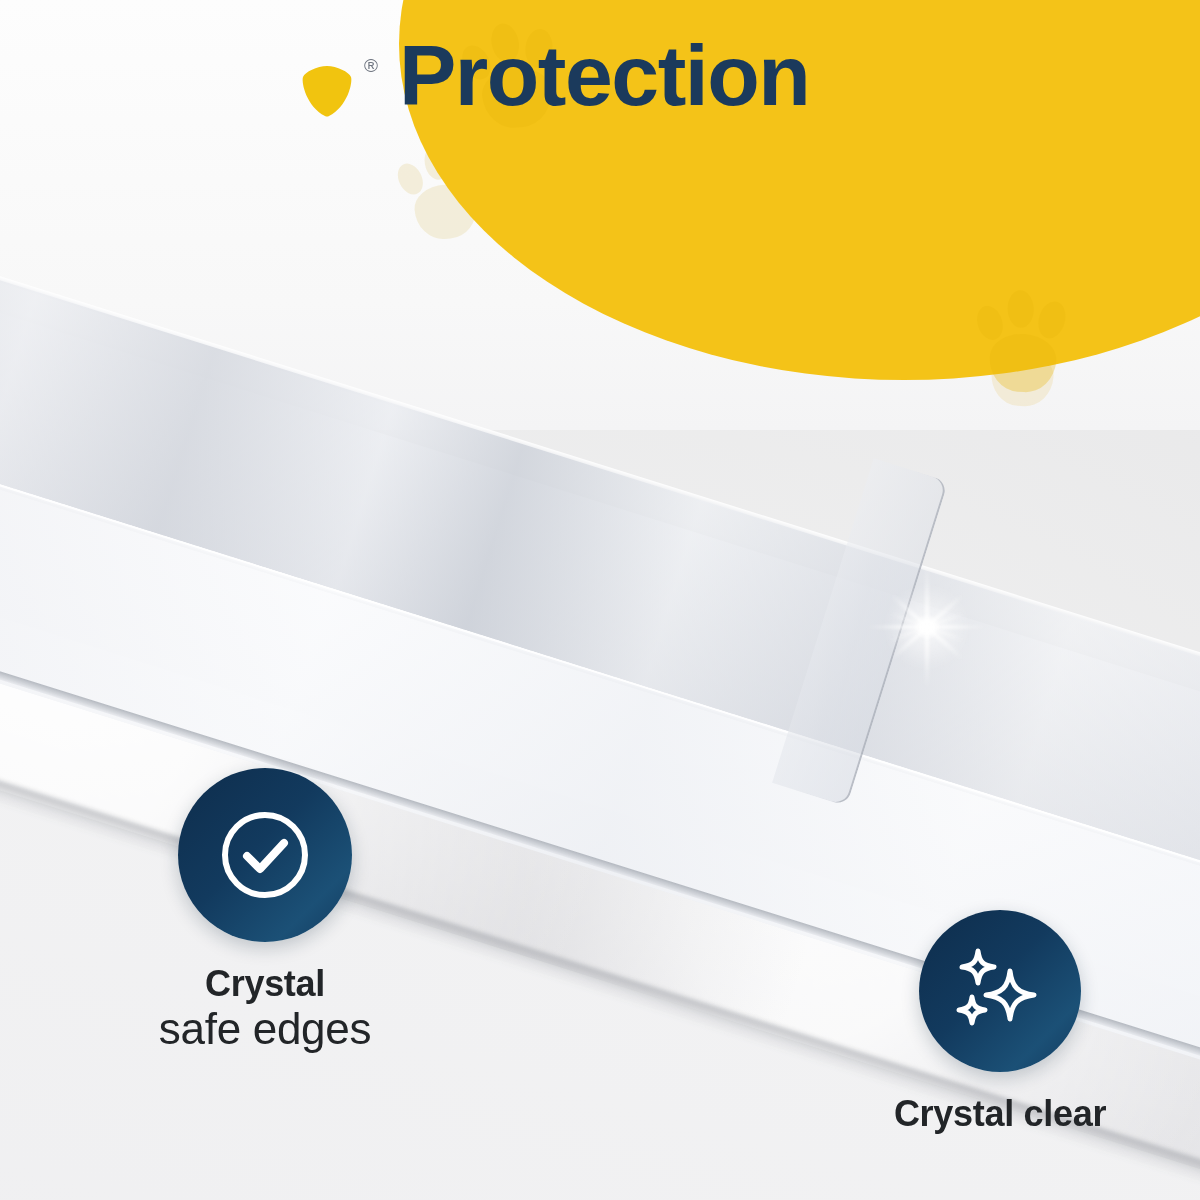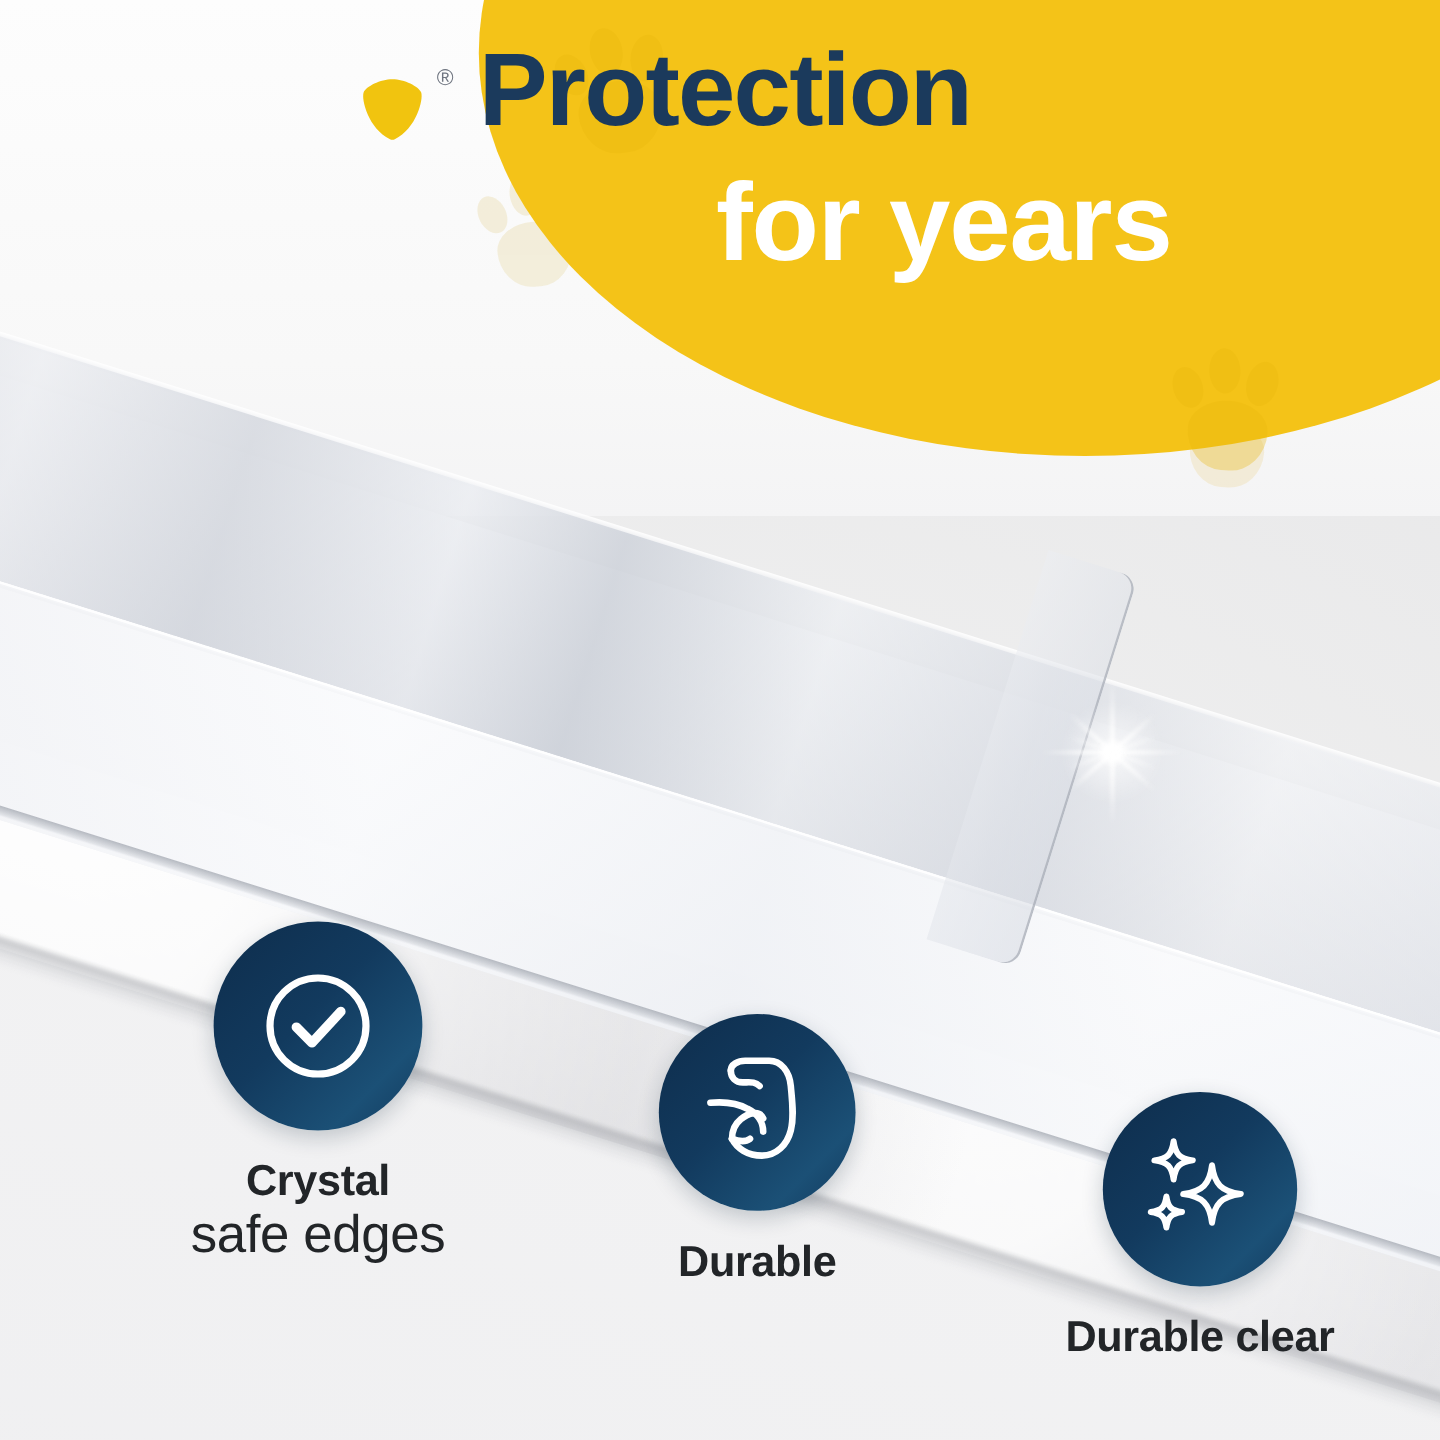--- a/index.html
+++ b/index.html
@@ -338,21 +338,20 @@
   </div>
   <div class="paw paw-in-2">
     <div class="pad big"></div>
       <div class="pad t1"></div>
       <div class="pad t2"></div>
       <div class="pad t3"></div>
   </div>
 
   <div class="badge-content">
     <div class="badge-line1">Protection</div>
-    <div class="badge-line2">for years</div>
   </div>
 
   <div class="logo">
     <span class="logo-shield">
       <svg width="56" height="56" viewBox="0 0 56 56" aria-hidden="true">
         <path d="M28 3 C38 3 50 9 52 14 C54 20 48 44 30 53 C28.8 53.7 27.2 53.7 26 53 C8 44 2 20 4 14 C6 9 18 3 28 3 Z" fill="#F1C40F"></path>
       </svg>
     </span>
     <span class="logo-reg">®</span>
   </div>
@@ -365,50 +364,31 @@
           <path d="M34 53 L47 66 L71 40" fill="none" stroke="#ffffff" stroke-width="8" stroke-linecap="round" stroke-linejoin="round"></path>
         </svg>
       </span>
     </div>
     <div class="feature-label">
       <span class="lbl-strong">Crystal</span>
       <span class="lbl-light">safe edges</span>
     </div>
   </div>
 
-  <div class="feature feat-2">
-    <div class="feature-circle">
-      <span>
-        <svg width="104" height="104" viewBox="0 0 104 104" aria-hidden="true">
-          <g fill="none" stroke="#ffffff" stroke-width="5.5" stroke-linecap="round" stroke-linejoin="round">
-            <path d="M30 17 C30 12 36 9 42 9 L62 9 C72 9 79 18 80 30 C81 42 83 55 80 67
-                     C77 79 68 88 56 88 C44 88 35 82 31 74"></path>
-            <path d="M30 17 C30 23 34 27 40 27 C46 27 50 26 54 30"></path>
-            <path d="M13 44 C24 43 35 44 44 49 C52 53 57 60 57 68"></path>
-            <path d="M31 74 C31 68 33 62 38 58 C45 52 54 50 57 57"></path>
-            <path d="M31 74 C36 76 42 77 46 74"></path>
-          </g>
-        </svg>
-      </span>
-    </div>
-    <div class="feature-label">
-      <span class="lbl-strong">Durable</span>
-    </div>
-  </div>
 
   <div class="feature feat-3">
     <div class="feature-circle">
       <span>
         <svg width="104" height="104" viewBox="0 0 104 104" aria-hidden="true">
           <g fill="none" stroke="#ffffff" stroke-width="5" stroke-linejoin="round">
             <path d="M62 32 C64 48 70 54 86 56 C70 58 64 64 62 80 C60 64 54 58 38 56 C54 54 60 48 62 32 Z"></path>
             <path d="M30 12 C31.5 23 35 26.5 46 28 C35 29.5 31.5 33 30 44 C28.5 33 25 29.5 14 28 C25 26.5 28.5 23 30 12 Z"></path>
             <path d="M24 58 C25.3 67 28 69.7 37 71 C28 72.3 25.3 75 24 84 C22.7 75 20 72.3 11 71 C20 69.7 22.7 67 24 58 Z"></path>
           </g>
         </svg>
       </span>
     </div>
     <div class="feature-label">
-      <span class="lbl-strong">Durable clear</span>
+      <span class="lbl-strong">Crystal clear</span>
     </div>
   </div>
 
 </div>
 
 </body></html>

